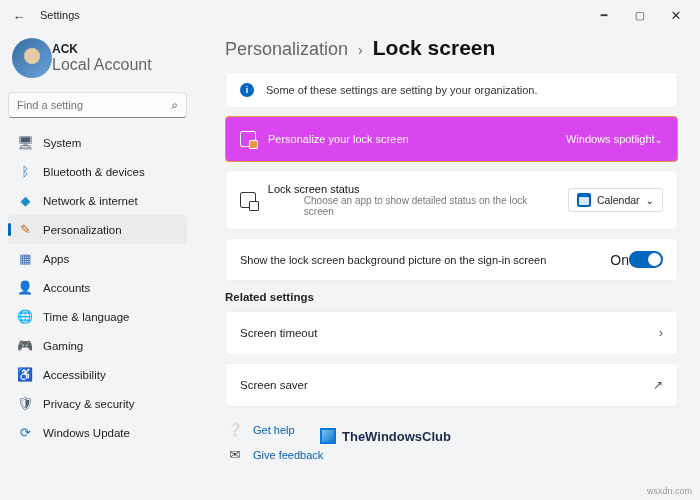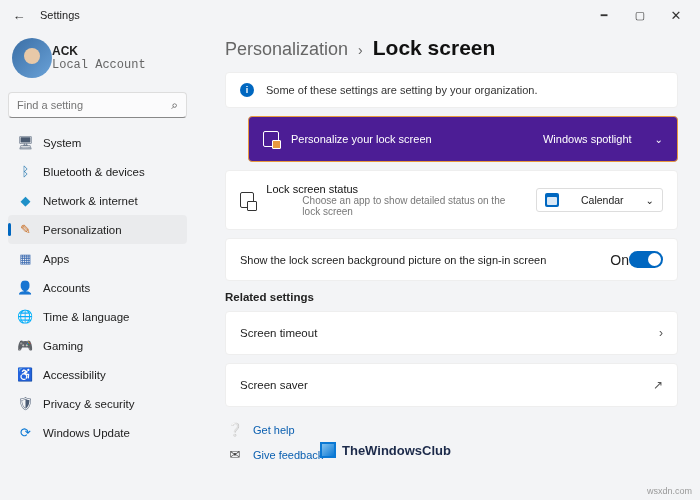--- a/index.html
+++ b/index.html
@@ -9,62 +9,62 @@
 .app-title { font-size: 11px; color: #222; margin-left: 8px; text-align: right; }
 .win-controls { margin-left: auto; display: flex; }
 .win-btn { width: 36px; height: 28px; display: flex; align-items: center; justify-content: center; font-size: 11px; color: #333; }
 .close-ico { font-size: 13px; }
 .layout { display: flex; height: 470px; }
 .sidebar { width: 195px; padding: 4px 8px 8px 8px; display: flex; flex-direction: column; overflow: hidden; }
 .profile { display: flex; align-items: center; gap: 0; padding: 4px 4px 10px 4px; }
 .avatar { width: 40px; height: 40px; border-radius: 50%; background: linear-gradient(135deg,#3a6ea5,#6aa2d8); position: relative; overflow: hidden; }
 .avatar::after { content: ""; position: absolute; top: 10px; left: 12px; width: 16px; height: 16px; background: #e8c9a8; border-radius: 50%; }
 .profile-name { font-weight: 600; font-size: 12px; }
-.profile-sub { font-size: 12px; color: #666; font-family: Liberation Mono, monospace; }
+.profile-sub { font-size: 16px; color: #666; }
 .searchbox { display: flex; align-items: center; background: #fbfbfc; border: 1px solid #ddd; border-bottom: 1.5px solid #888; border-radius: 4px; height: 26px; padding: 0 8px; margin: 4px 0 10px; }
 .searchbox input { border: none; outline: none; background: transparent; flex: 1; font-size: 11px; color: #555; }
 .search-ico { color: #555; font-size: 12px; }
 .nav { list-style: none; }
 .nav li { display: flex; align-items: center; gap: 10px; padding: 7px 10px; border-radius: 4px; font-size: 11.5px; color: #222; position: relative; }
 .nav li.active { background: #eaebed; }
 .nav li.active::before { content: ""; position: absolute; left: 0; top: 8px; bottom: 8px; width: 3px; background: #0067c0; border-radius: 2px; }
 .nav .ico { width: 15px; height: 15px; display: flex; align-items: center; justify-content: center; font-size: 13px; }
 .c-sys{color:#4a5a70}.c-bt{color:#2a7ab0}.c-net{color:#1e90c8}.c-pers{color:#c76a1e}.c-apps{color:#3b6ab0}.c-acct{color:#4b5b73}.c-time{color:#4b5b73}.c-game{color:#4b5b73}.c-acc{color:#4b5b73}.c-priv{color:#4b5b73}.c-upd{color:#0a78d4}
 .main { flex: 1; overflow-y: auto; padding: 6px 22px 10px 30px; }
 .breadcrumb { display: flex; align-items: baseline; gap: 10px; margin-bottom: 12px; }
 .bc-parent { font-size: 18px; color: #666; font-weight: 500; }
 .bc-sep { font-size: 14px; color: #666; }
 .bc-current { font-size: 21px; font-weight: 600; color: #111; }
 .card { background: #fff; border: 1px solid #eee; border-radius: 4px; padding: 10px 14px; margin-bottom: 8px; display: flex; align-items: center; gap: 12px; font-size: 11px; }
 .info-card { color: #333; }
 .info-ico { width: 14px; height: 14px; border-radius: 50%; background: #0067c0; color: #fff; display: flex; align-items: center; justify-content: center; font-size: 9px; font-weight: bold; }
-.highlight-card { background: #4c1d95; border-color: #e8993e; color: #fff; padding: 14px; margin-left: 23px; }
+.highlight-card { background: #d946ef; border-color: #e8993e; color: #fff; padding: 14px; }
 .hl-ico { width: 16px; height: 16px; border: 1.2px solid #fff; border-radius: 2px; position: relative; }
 .hl-ico::after { content: ""; position: absolute; right: -3px; bottom: -3px; width: 7px; height: 7px; border: 1.2px solid #fff; border-radius: 1px; background: #e8993e; }
-.hl-right { margin-left: auto; display: flex; align-items: center; gap: 23px; font-size: 11px; }
+.hl-right { margin-left: auto; display: flex; align-items: center; gap: 0; font-size: 11px; }
 .chev { font-size: 10px; }
 .status-card { padding: 12px 14px; }
 .status-ico { width: 16px; height: 16px; border: 1.4px solid #333; border-radius: 2px; position: relative; }
 .status-ico::after { content: ""; position: absolute; right: -4px; bottom: -4px; width: 8px; height: 8px; border: 1.4px solid #333; border-radius: 1px; background: #fff; }
 .status-text .t1 { font-size: 11px; color: #111; }
 .status-text .t2 { font-size: 10px; color: #777; margin-left: 36px; }
-.status-right { margin-left: auto; display: flex; align-items: center; gap: 22px; background: #fff; border: 1px solid #ddd; border-radius: 3px; padding: 4px 8px; font-size: 10.5px; }
+.status-right { margin-left: auto; display: flex; align-items: center; gap: 6px; background: #fff; border: 1px solid #ddd; border-radius: 3px; padding: 4px 8px; font-size: 10.5px; }
 .cal-ico { width: 14px; height: 14px; background: #0067c0; border-radius: 2px; position: relative; }
 .cal-ico::after { content: ""; position: absolute; left: 2px; right: 2px; top: 4px; bottom: 2px; background: #fff; opacity: .85; border-radius: 1px; }
 .toggle-card { padding: 12px 14px; }
 .toggle-right { margin-left: auto; display: flex; align-items: center; gap: 0; font-size: 14px; }
 .toggle { width: 34px; height: 17px; background: #0067c0; border-radius: 9px; position: relative; }
 .toggle::after { content: ""; position: absolute; right: 2px; top: 2px; width: 13px; height: 13px; background: #fff; border-radius: 50%; }
 .section-h { font-size: 11.5px; font-weight: 600; margin: 10px 0 8px; color: #222; }
 .link-card { padding: 14px; font-size: 11.5px; }
 .link-right { margin-left: auto; color: #555; font-size: 12px; }
 .help-links { margin-top: 10px; padding: 0 2px; }
 .help-link { display: flex; align-items: center; gap: 10px; font-size: 11px; color: #0a5fb0; padding: 5px 0; }
 .help-ico { color: #444; font-size: 13px; width: 16px; text-align: center; }
-.watermark { position: absolute; left: 320px; top: 442px; display: flex; align-items: center; gap: 6px; font-size: 13px; font-weight: 600; color: #1c2a4a; pointer-events: none; }
+.watermark { position: absolute; left: 320px; top: 428px; display: flex; align-items: center; gap: 6px; font-size: 13px; font-weight: 600; color: #1c2a4a; pointer-events: none; }
 .wm-ico { width: 16px; height: 16px; background: #0a78d4; clip-path: polygon(0 0,100% 0,100% 100%,0 100%); position: relative; }
 .wm-ico::after { content: ""; position: absolute; inset: 2px; background: linear-gradient(135deg,#83c2ef,#0a78d4); }
 .domain-mark { position: absolute; right: 8px; bottom: 4px; font-size: 9px; color: #999; pointer-events: none; }
 </style>
 </head>
 <body>
 
 <div class="titlebar">
   <div class="back-btn">←</div>
   <div class="app-title">Settings</div>

